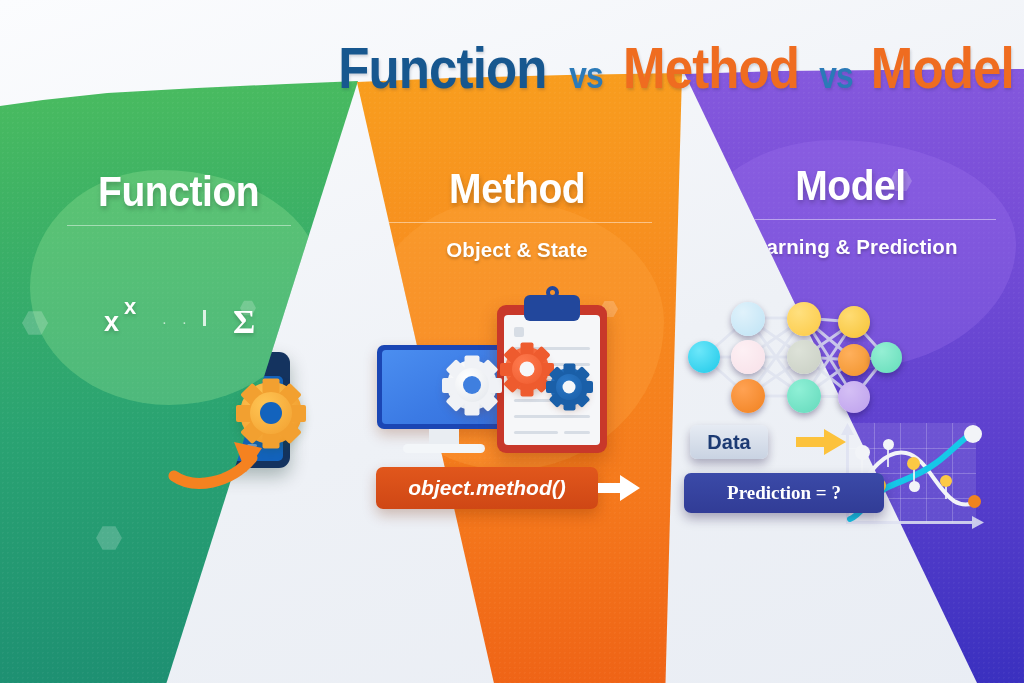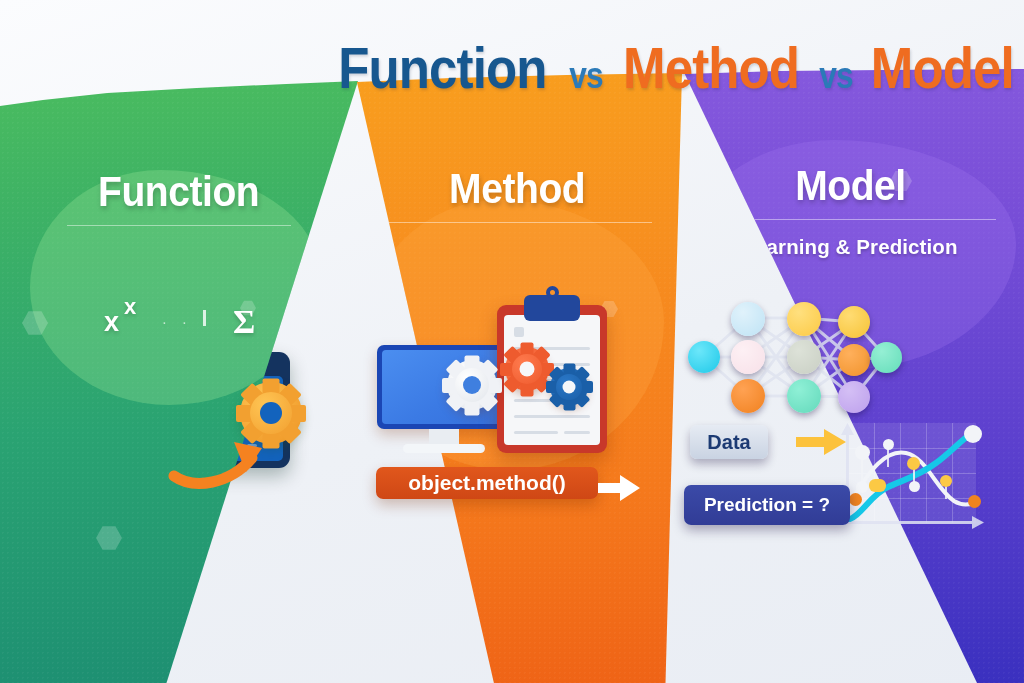--- a/index.html
+++ b/index.html
@@ -97,34 +97,34 @@
     background:#f6f7f9;}
   .clip-top{position:absolute;left:27px;top:-10px;width:56px;height:26px;border-radius:6px;
     background:#22479c;}
   .clip-ring{position:absolute;left:49px;top:-19px;width:13px;height:13px;border-radius:50%;
     border:4px solid #22479c;box-sizing:border-box;background:transparent;}
   .pline{position:absolute;height:3px;border-radius:2px;background:#d7dde5;}
   .psq{position:absolute;width:10px;height:10px;border-radius:2px;background:#d7dde5;}
 
   .pill{position:absolute;border-radius:7px;font-weight:bold;
     display:flex;align-items:center;justify-content:center;}
-  #method-pill{left:376px;top:467px;width:222px;height:32px;
+  #method-pill{left:376px;top:467px;width:222px;height:42px;
     background:linear-gradient(180deg,#e1571c 0%,#cf4715 100%);
-    color:#fff;font-size:21px;box-shadow:0 6px 14px rgba(120,40,0,.28);z-index:24;}
+    color:#fff;font-size:21px;box-shadow:0 6px 14px rgba(120,40,0,.28);z-index:24;font-style:italic;}
 
   
   .nn{position:absolute;left:686px;top:300px;width:215px;height:115px;z-index:22;}
   .node{position:absolute;border-radius:50%;box-shadow:0 3px 6px rgba(20,10,60,.35);}
 
   #data-pill{left:690px;top:425px;width:78px;height:34px;
     background:linear-gradient(180deg,#e6ebf3 0%,#c9d3e2 100%);
     color:#1c3a73;font-size:20px;box-shadow:0 5px 10px rgba(20,10,60,.3);z-index:26;}
-  #pred-pill{left:684px;top:485px;width:166px;height:40px;
+  #pred-pill{left:684px;top:473px;width:200px;height:40px;
     background:linear-gradient(180deg,#3b4aa8 0%,#313c96 100%);
-    color:#fff;font-size:19px;box-shadow:0 5px 12px rgba(20,10,60,.35);z-index:26;}
+    color:#fff;font-size:19px;box-shadow:0 5px 12px rgba(20,10,60,.35);z-index:26;font-family:Liberation Serif, serif;}
   .yarrow{position:absolute;left:796px;top:428px;width:52px;height:28px;z-index:25;}
 
   .chartbox{position:absolute;left:836px;top:423px;width:150px;height:118px;z-index:21;}
   .chart-bg{position:absolute;left:12px;top:0;width:128px;height:100px;
     background:rgba(255,255,255,.10);}
   .grid-l{position:absolute;background:rgba(255,255,255,.22);}
   .pt{position:absolute;border-radius:50%;}
 </style>
 </head>
 <body>
@@ -161,20 +161,21 @@
     <div class="panel" id="p-meth">
       <div class="tex"></div>
       <div class="blob blob-o"></div>
       <div class="hexa" style="left:-12px;top:330px;"></div>
 
       <div class="hexa" style="left:248px;top:300px;width:18px;height:18px;"></div>
 
       <div class="p-head" style="top:165px;">
         <div class="p-title">Method</div>
         <div class="p-rule" style="width:270px;"></div>
+        <div class="p-sub">Object &amp; State</div>
       </div>
     </div>
 
     <div class="panel" id="p-model">
       <div class="tex"></div>
       <div class="blob blob-p"></div>
       <div class="hexa" style="left:10px;top:300px;width:18px;height:18px;"></div>
       <div class="hexa" style="left:20px;top:420px;width:16px;height:16px;"></div>
       <div class="hexa" style="left:214px;top:170px;width:22px;height:22px;"></div>
 

